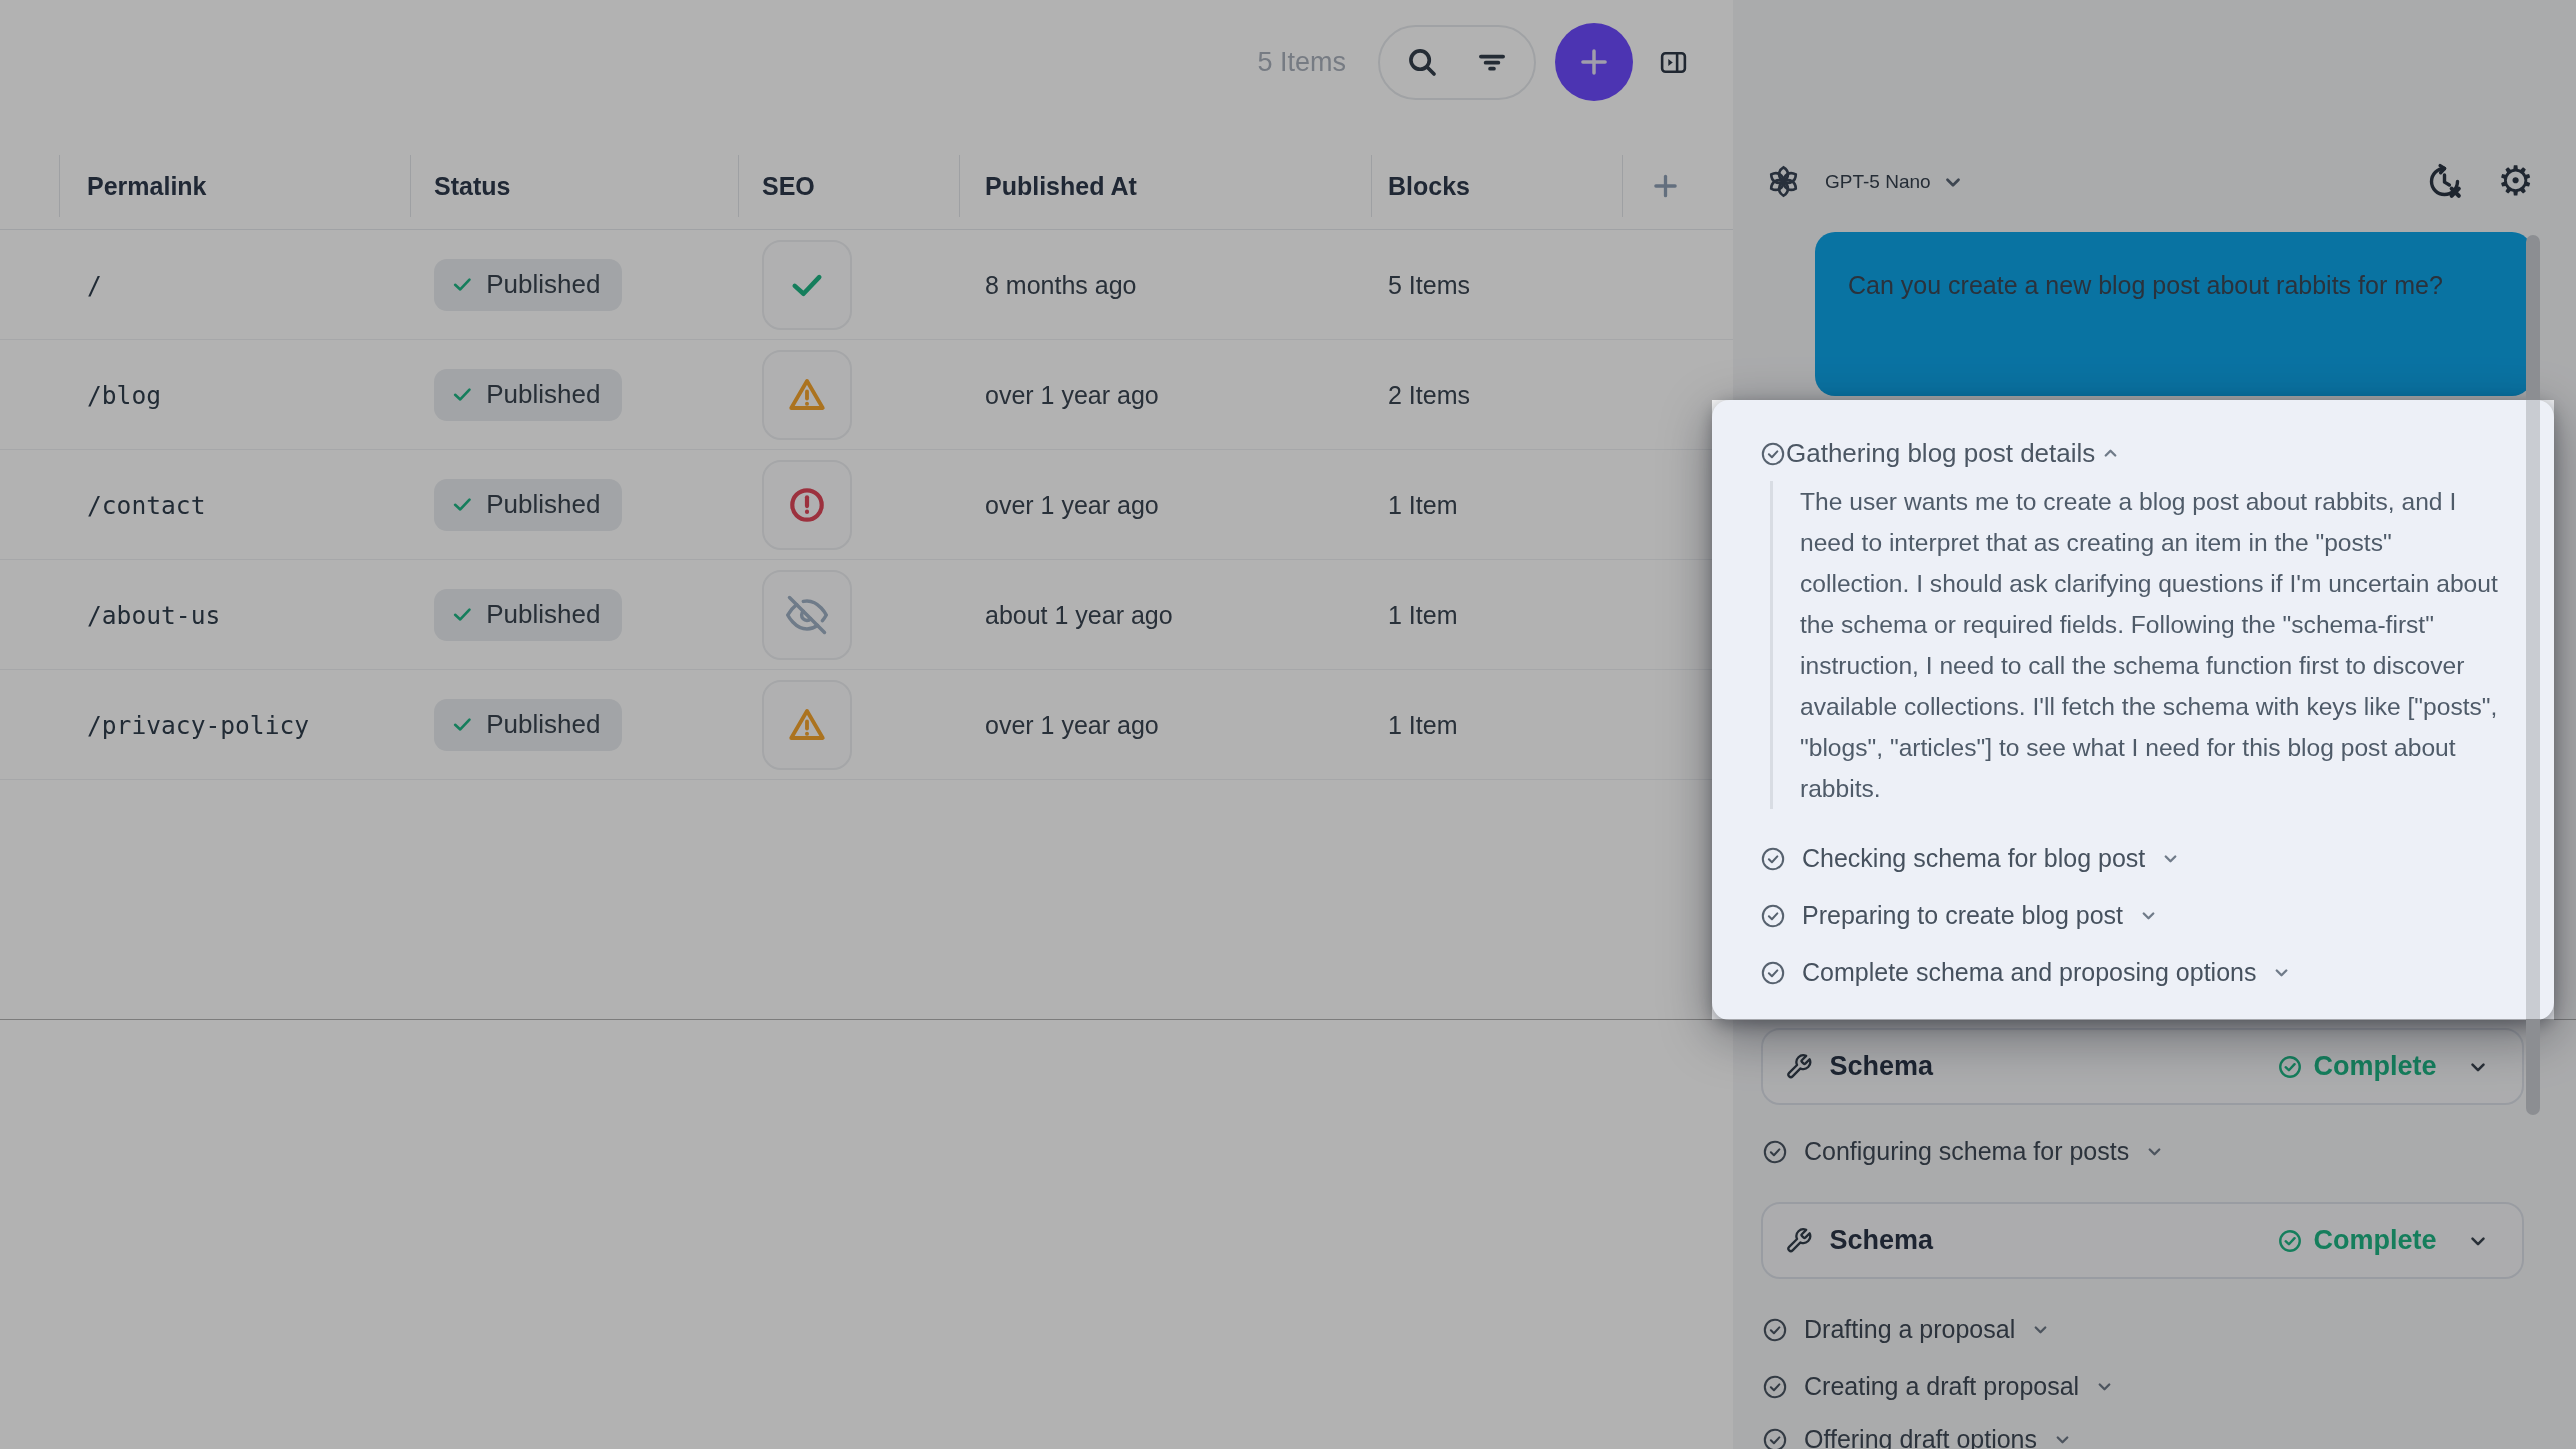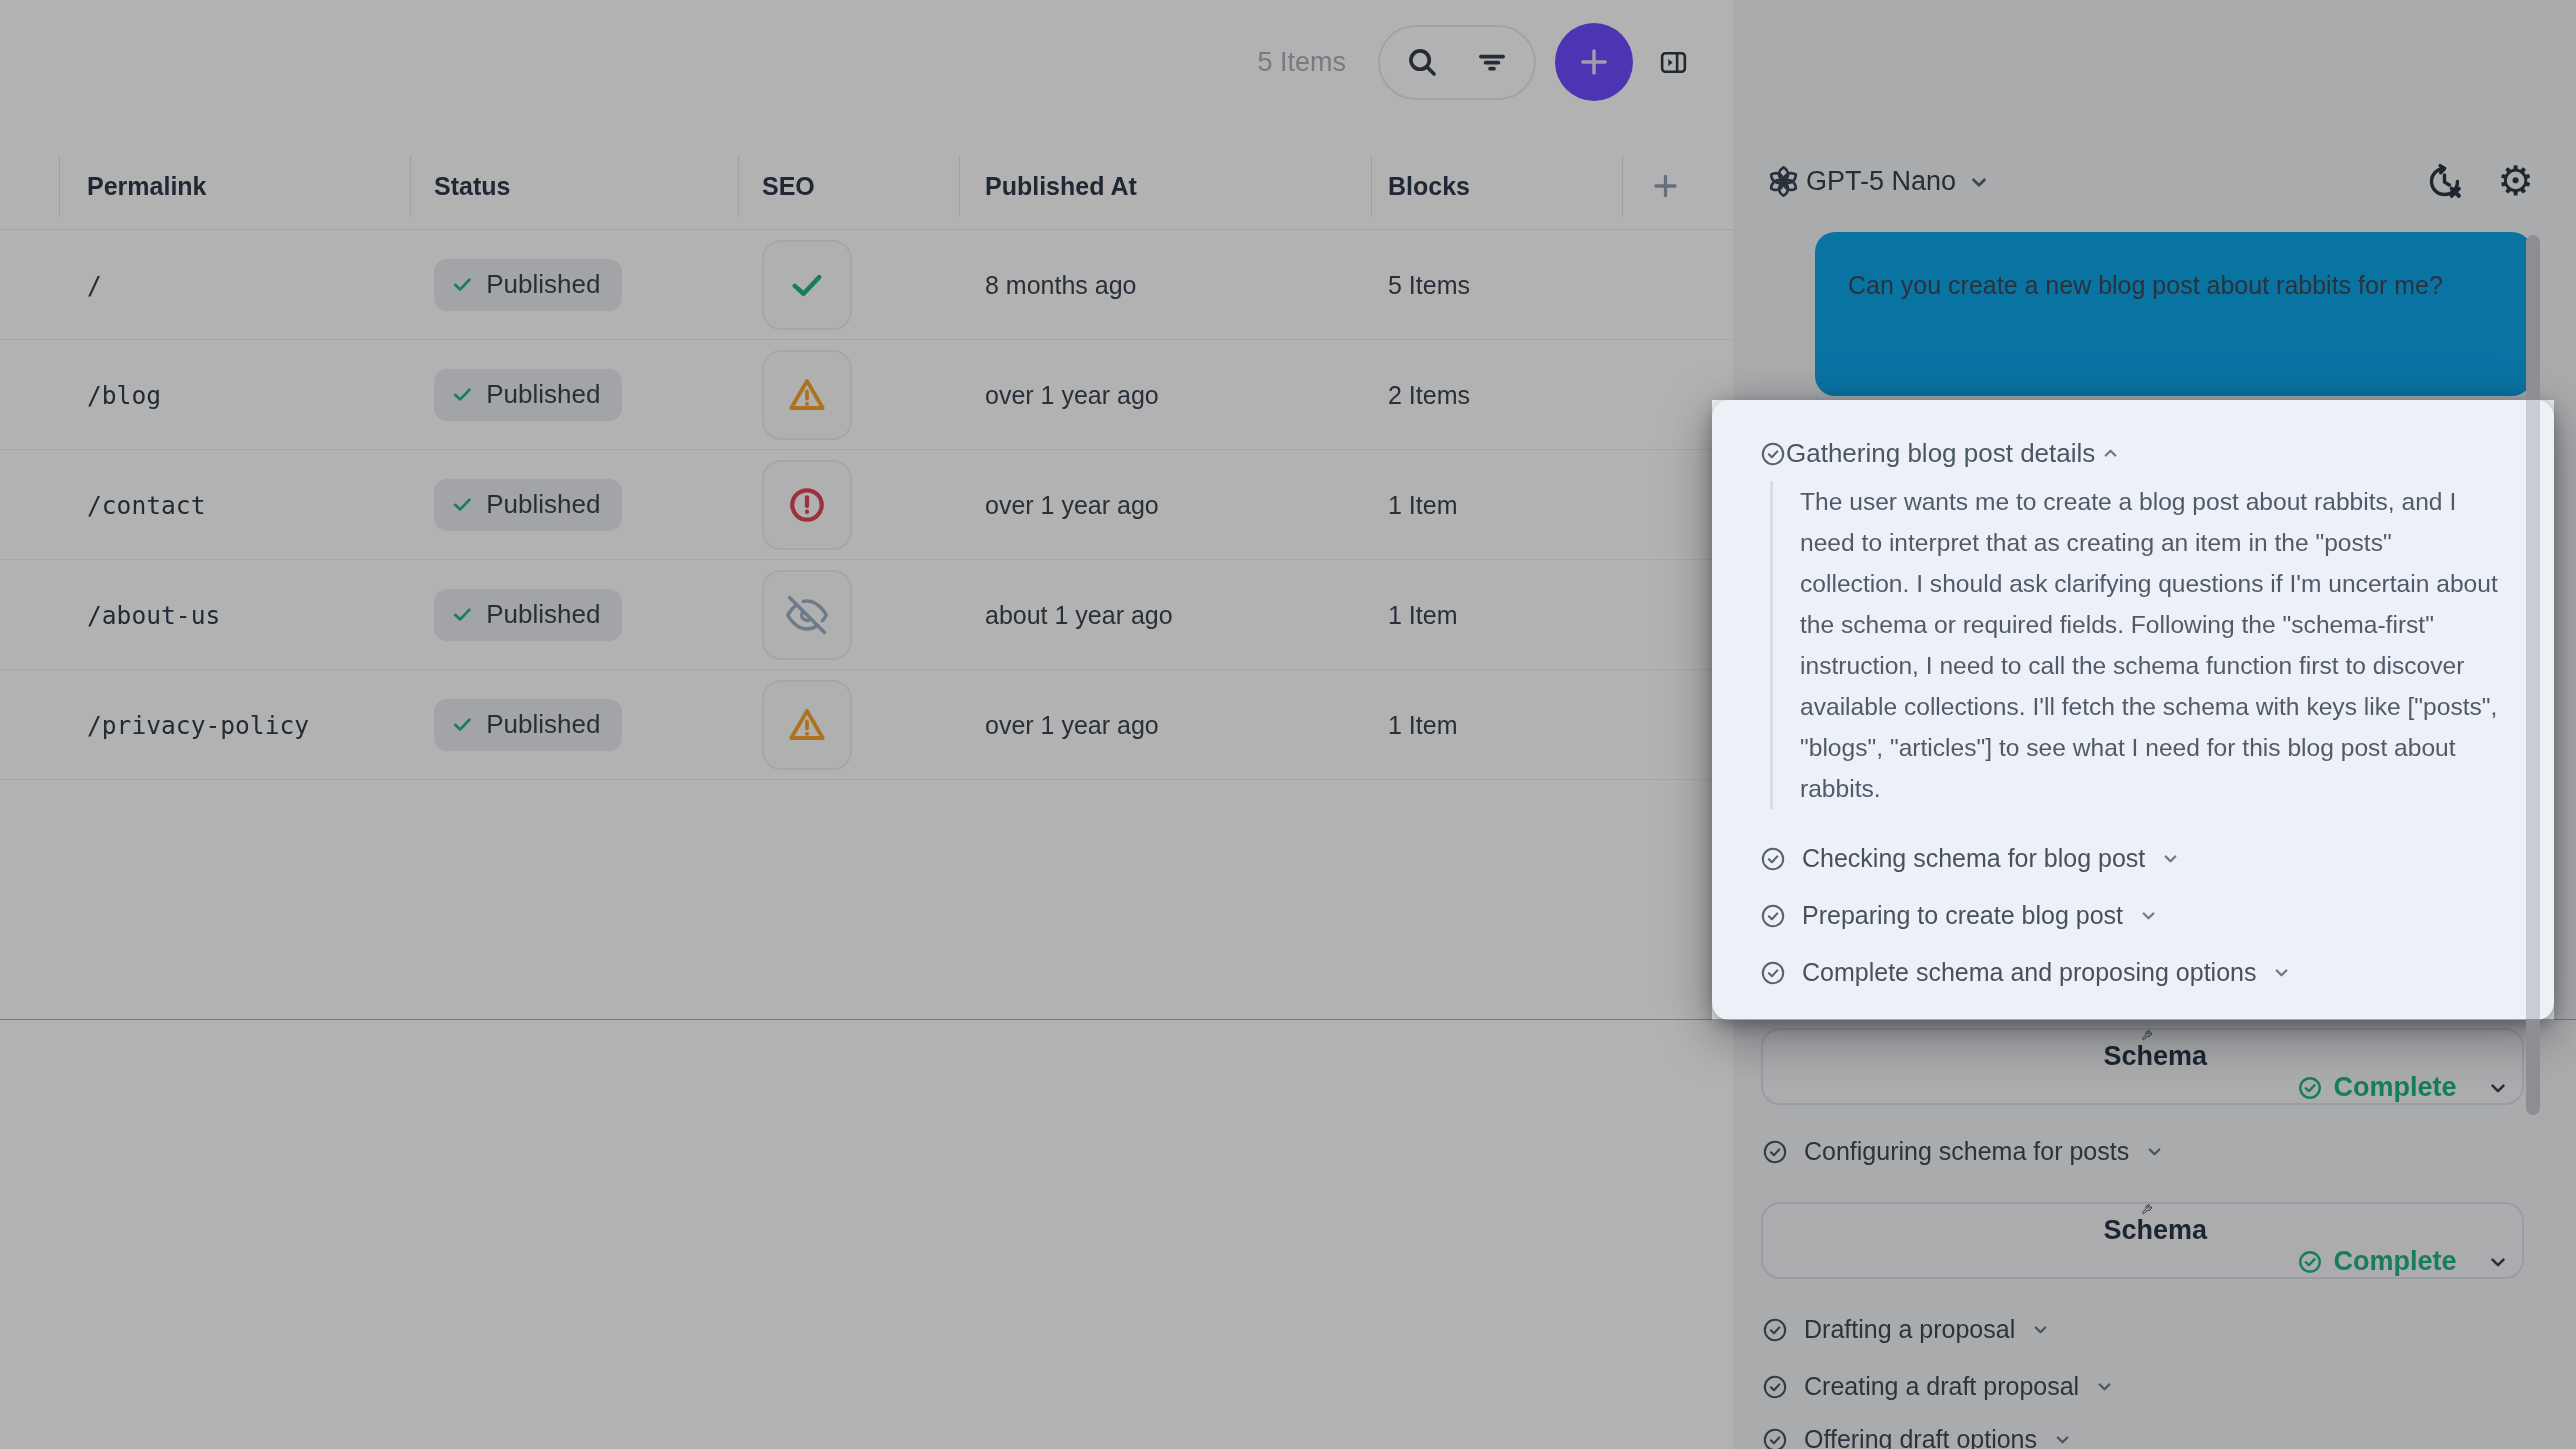--- a/index.html
+++ b/index.html
@@ -38,27 +38,27 @@
 
   
   .chat{position:absolute;left:1733px;top:0;width:843px;height:1449px;background:#f4f5f7;}
   .chat-header{position:absolute;left:0;top:0;width:100%;height:127px;background:#ebedf0;
                border-bottom:1.4px solid #dfe2e6;display:flex;align-items:center;padding:0 42px 0 45px;}
   .chat-title{font-size:28px;font-weight:700;color:#212c3d;margin-left:20px;}
   .beta{margin-left:auto;border:4.3px solid #6e4bff;color:#6e4bff;font-size:25px;font-weight:500;
         border-radius:16px;padding:3.6px 17.4px;line-height:1.1;}
   .model-row{position:absolute;left:0;top:127px;width:100%;height:109px;display:flex;align-items:center;
              padding:0 42px 0 33px;}
-  .model-name{font-size:27px;font-weight:500;color:#36414e;margin-left:5px;}
+  .model-name{font-size:19px;font-weight:500;color:#36414e;margin-left:24px;}
   .bubble{position:absolute;left:82px;top:232px;width:717px;height:164px;background:#0ea5e9;
           border-radius:20px;padding:29px 33px;font-size:25px;line-height:48px;color:#3d4856;}
 
   .toolcard{position:absolute;left:27.5px;width:763px;height:77px;border:2.9px solid #dce0e8;
             border-radius:19px;background:#f6f7f9;display:flex;align-items:center;
-            padding:0 13px 0 22px;cursor:pointer;flex-direction:column;}
+            padding:0 33px 0 22px;cursor:pointer;}
   .toolname{font-size:27px;font-weight:700;color:#2b3648;margin-left:17.4px;}
   .toolstatus{margin-left:auto;display:flex;align-items:center;gap:10px;font-size:27px;font-weight:700;color:#1fb585;}
   .toolstatus .chev{margin-left:20px;}
 
   .step{position:absolute;left:29px;height:55px;display:flex;align-items:center;gap:16px;
         font-size:25px;color:#3f4a57;cursor:pointer;}
 
   
   .spotcard{position:absolute;left:1712px;top:400px;width:842px;height:620px;background:#edf0f7;
             border-radius:17.4px;z-index:50;

